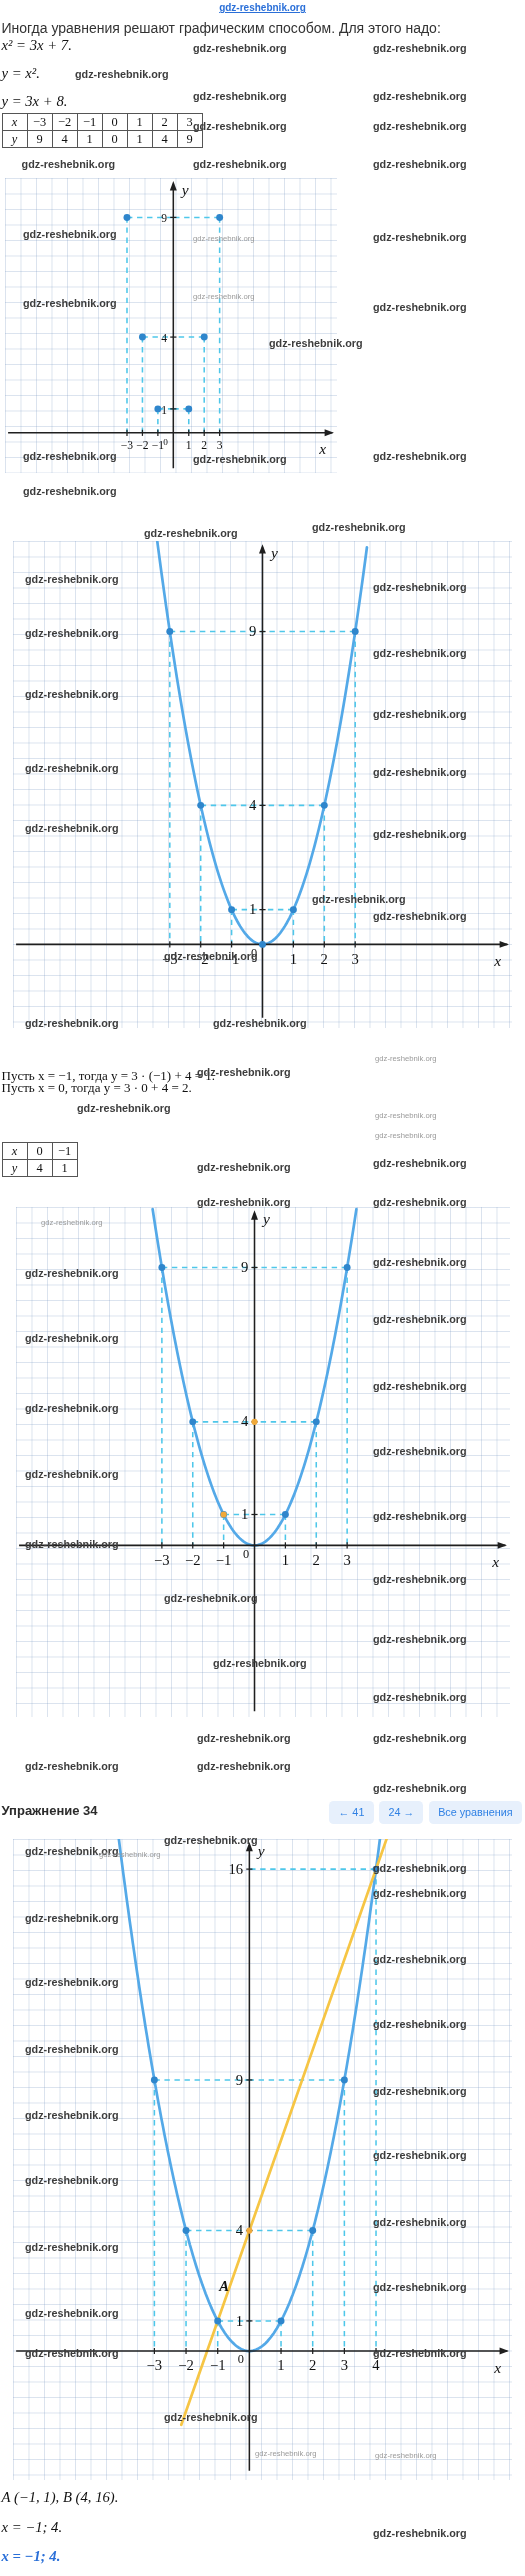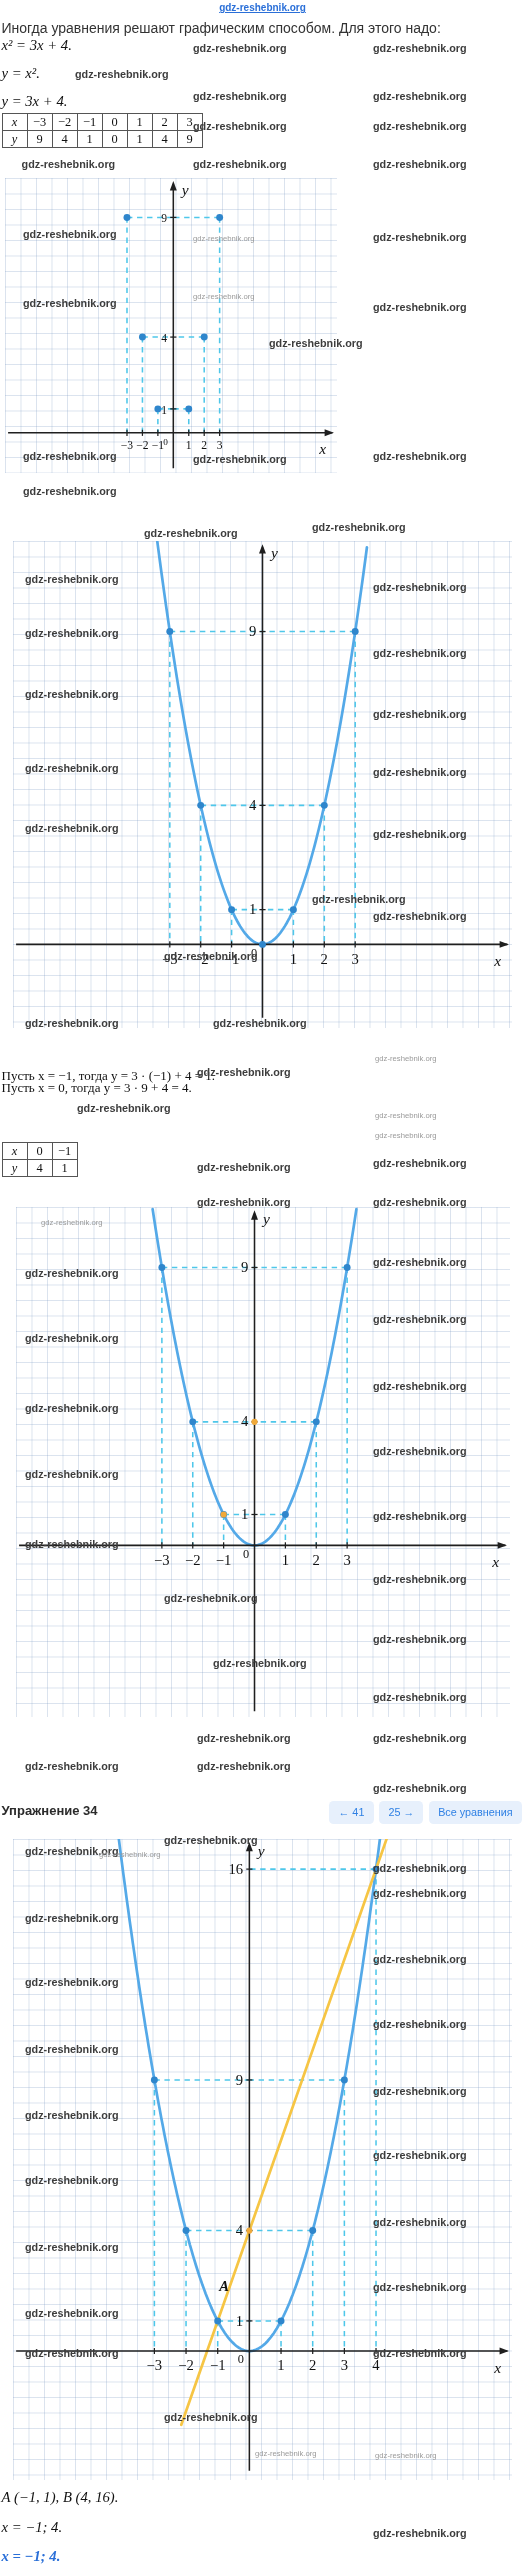--- a/index.html
+++ b/index.html
@@ -39,23 +39,23 @@
 svg text{user-select:none}
 </style>
 </head>
 <body>
 
 <div id="page">
 
   <div class="top-link">gdz-reshebnik.org</div>
 
   <div class="text intro" style="left:1.5px;top:20px">Иногда уравнения решают графическим способом. Для этого надо:</div>
-  <div class="text math" style="left:1.5px;top:37px">x² = 3x + 4.</div>
+  <div class="text math" style="left:1.5px;top:37px">x² = 3x + 7.</div>
   <div class="text math" style="left:1.5px;top:65px">y = x².</div>
-  <div class="text math" style="left:1.5px;top:93px">y = 3x + 4.</div>
+  <div class="text math" style="left:1.5px;top:93px">y = 3x + 8.</div>
 
   <table class="vtable" style="left:1.5px;top:113px">
     <tbody>
       <tr>
         <th>x</th>
         <td>−3</td>
         <td>−2</td>
         <td>−1</td>
         <td>0</td>
         <td>1</td>
@@ -166,21 +166,21 @@
         <circle cx="203" cy="117" r="4.5" class="pt"></circle>
         <circle cx="243" cy="342" r="4.5" class="pt"></circle>
         <circle cx="283" cy="477" r="4.5" class="pt"></circle>
         <circle cx="323" cy="522" r="4.5" class="pt"></circle>
         <circle cx="363" cy="477" r="4.5" class="pt"></circle>
         <circle cx="403" cy="342" r="4.5" class="pt"></circle>
         <circle cx="443" cy="117" r="4.5" class="pt"></circle>
       </svg>
     </div>
 
-  <div class="text mixed" style="left:1.5px;top:1080px">Пусть x = 0, тогда y = 3 · 9 + 4 = 4.</div>
+  <div class="text mixed" style="left:1.5px;top:1080px">Пусть x = 0, тогда y = 3 · 0 + 4 = 2.</div>
   <div class="text mixed" style="left:1.5px;top:1068px">Пусть x = −1, тогда y = 3 · (−1) + 4 = 1.</div>
 
   <table class="vtable" style="left:1.5px;top:1142px">
     <tbody>
       <tr>
         <th>x</th>
         <td>0</td>
         <td>−1</td>
       </tr>
       <tr>
@@ -239,21 +239,21 @@
         <circle cx="429" cy="78" r="4.5" class="pt"></circle>
         <circle cx="309" cy="278" r="4" class="opt"></circle>
         <circle cx="269" cy="398" r="4" class="opt"></circle>
       </svg>
     </div>
 
   <div class="ex-row">
     <div class="ex-title">Упражнение 34</div>
     <div class="nav">
       <button class="btn">← 41</button>
-      <button class="btn">25 →</button>
+      <button class="btn">24 →</button>
       <button class="btn">Все уравнения</button>
     </div>
   </div>
 
   <div class="chart" id="chart-3" style="left:13px;top:1839px;width:499px;height:641px">
       <svg width="499" height="641" viewBox="0 0 646 830">
         <line x1="183" y1="312" x2="306" y2="312" class="dash"></line>
         <line x1="183" y1="312" x2="183" y2="663" class="dash"></line>
         <line x1="224" y1="507" x2="306" y2="507" class="dash"></line>
         <line x1="224" y1="507" x2="224" y2="663" class="dash"></line>

